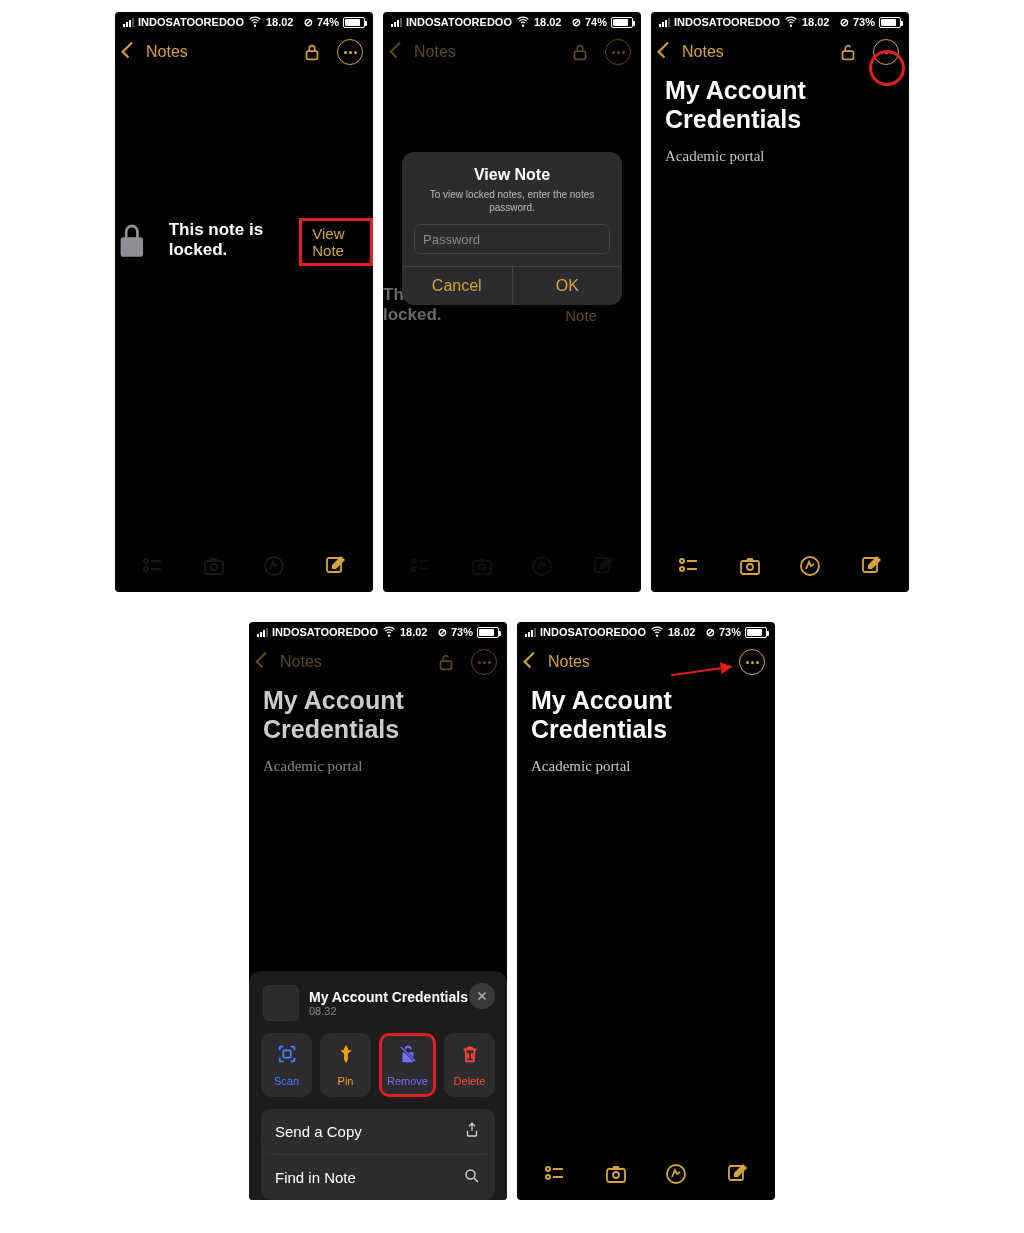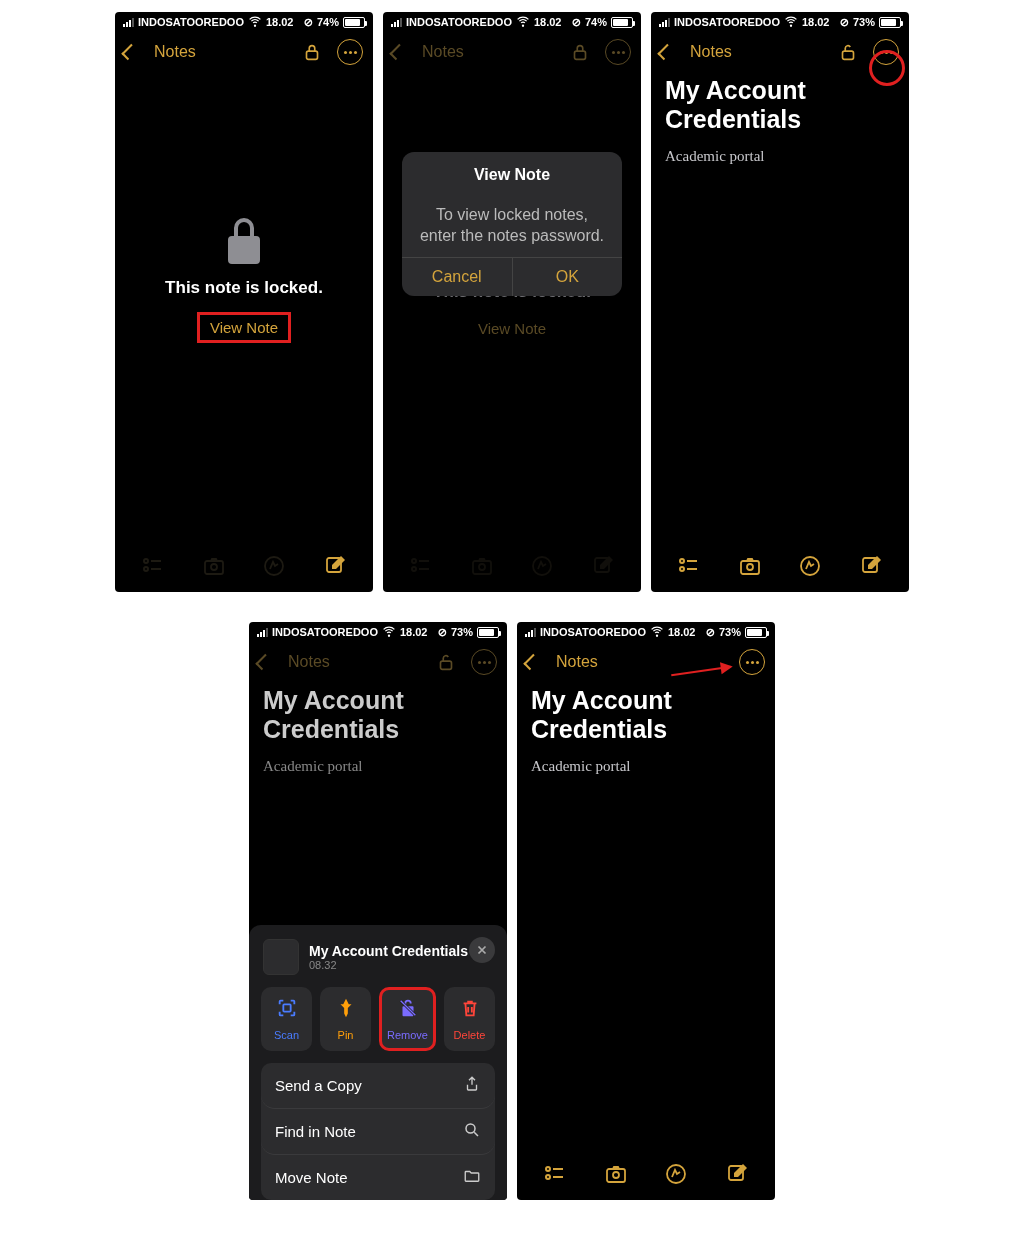--- a/index.html
+++ b/index.html
@@ -46,40 +46,40 @@
     background:#fff; border-radius:0 1px 1px 0;
   }
   .battery-fill { position:absolute; left:1px; top:1px; bottom:1px; width:74%; background:#fff; border-radius:1px; }
   .nav-bar {
     height: 40px;
     display: flex;
     justify-content: space-between;
     align-items: center;
     padding: 0 10px;
   }
-  .nav-back { display: flex; align-items: center; color: #d4a43c; font-size: 16px; gap: 18px; }
+  .nav-back { display: flex; color: #d4a43c; font-size: 16px; gap: 10px; }
   .nav-back.dim { color: #5a4a25; }
   .nav-right { display: flex; align-items: center; gap: 14px; }
   .chevron-left {
     width: 9px; height: 14px;
     border-left: 2px solid currentColor;
     border-bottom: 2px solid currentColor;
     transform: rotate(45deg);
     margin-right: 2px;
   }
   .icon-btn { color: #d4a43c; display:flex; align-items:center; justify-content:center; }
   .icon-btn.dim { color: #5a4a25; }
   .more-circle {
     width: 26px; height: 26px; border: 1.5px solid currentColor; border-radius: 50%;
     display: flex; align-items: center; justify-content: center; gap: 2px;
   }
   .more-circle span { width: 3px; height: 3px; border-radius: 50%; background: currentColor; }
   .locked-center {
     position: absolute; top: 200px; left: 0; right: 0;
-    display: flex; flex-direction: column; align-items: center; gap: 10px;
+    display: flex; flex-direction: row; align-items: center; gap: 20px;
   }
   .big-lock { width: 48px; height: 56px; color: #8e8e93; }
   .locked-text { font-size: 17px; font-weight: 600; color: #fff; }
   .locked-text.dim { color: #6a6a6e; }
   .view-note-link { color: #d4a43c; font-size: 15px; margin-top: 4px; padding: 4px 10px; }
   .view-note-link.dim { color: #5a4a25; }
   .red-box { border: 3px solid #e02020; }
   .bottom-bar {
     position: absolute; bottom: 0; left: 0; right: 0;
     height: 48px;
@@ -88,21 +88,21 @@
   }
   .bottom-bar .tb-icon { color: #d4a43c; }
   .bottom-bar.dim .tb-icon { color: #3a3425; }
   .tb-icon svg { width: 24px; height: 24px; }
   .alert {
     position: absolute; top: 140px; left: 50%; transform: translateX(-50%);
     width: 220px; background: #2c2c2e; border-radius: 12px;
     text-align: center; color: #fff; overflow: hidden;
   }
   .alert-title { font-size: 16px; font-weight: 600; margin-top: 14px; }
-  .alert-msg { font-size: 16px; color: #bbb; padding: 4px 14px 10px; line-height: 1.3; margin-top: 17px; }
+  .alert-msg { font-size: 10px; color: #bbb; padding: 4px 14px 10px; line-height: 1.3; }
   .alert-input {
     margin: 0 12px 12px; height: 30px; border: 1px solid #444; border-radius: 6px;
     background: transparent; display:flex; align-items:center; padding:0 8px;
     color:#888; font-size:13px;
   }
   .alert-buttons { display:flex; border-top:1px solid #444; }
   .alert-buttons > div {
     flex:1; padding:10px 0; font-size:16px; color:#d4a43c;
   }
   .alert-buttons > div:first-child { border-right:1px solid #444; }
@@ -302,20 +302,23 @@
         </span>
       </div>
     </div>
     <div class="locked-center" style="top:270px">
       <div class="locked-text dim">This note is locked.</div>
       <div class="view-note-link dim">View Note</div>
     </div>
     <div class="alert">
       <div class="alert-title">View Note</div>
       <div class="alert-msg">To view locked notes, enter the notes password.</div>
+      <div class="alert-input">
+        <span>Password</span>
+      </div>
       <div class="alert-buttons">
         <div>Cancel</div>
         <div>OK</div>
       </div>
     </div>
     <div class="bottom-bar dim">
       <span class="tb-icon" style="opacity:.3"><svg viewBox="0 0 24 24" fill="none" stroke="currentColor" stroke-width="2">
             <circle cx="5" cy="7" r="2"></circle>
             <line x1="10" y1="7" x2="20" y2="7"></line>
             <circle cx="5" cy="15" r="2"></circle>
@@ -523,28 +526,20 @@
         </div>
         <div class="sheet-item">
           <span>Find in Note</span>
           <span class="ri">
             <svg viewBox="0 0 24 24" width="18" height="18" fill="none" stroke="currentColor" stroke-width="2">
                 <circle cx="10" cy="10" r="6"></circle>
                 <path d="M15 15l5 5"></path>
               </svg>
           </span>
         </div>
-        <div class="sheet-item">
-          <span>Move Note</span>
-          <span class="ri">
-            <svg viewBox="0 0 24 24" width="18" height="18" fill="none" stroke="currentColor" stroke-width="1.8">
-                <path d="M3 7a1 1 0 011-1h5l2 2h9a1 1 0 011 1v9a1 1 0 01-1 1H4a1 1 0 01-1-1z"></path>
-              </svg>
-          </span>
-        </div>
       </div>
     </div>
   </div>
 
   <div class="phone" style="height:578px">
     <div class="status-bar">
       <div class="status-left">
         <span class="signal-bars">
             <span></span>
             <span></span>

